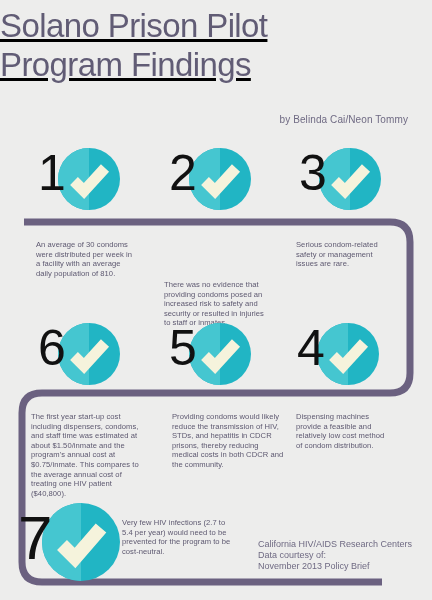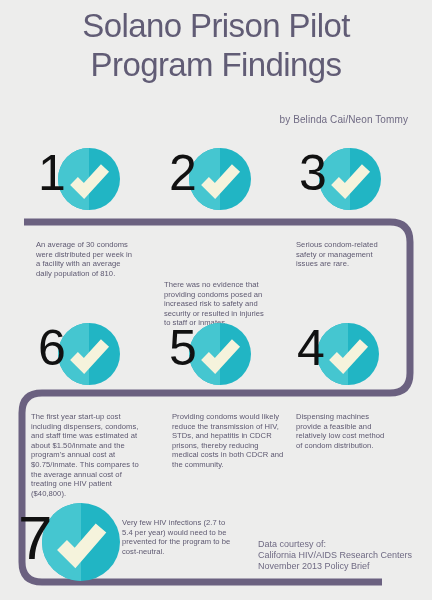--- a/index.html
+++ b/index.html
@@ -20,21 +20,21 @@
     height: 600px;
     background: #ededec;
   }
 
   
   .title-block {
     position: absolute;
     left: 0;
     top: 6px;
     width: 432px;
-    text-align: center;
+    text-decoration: underline;
   }
   .title-line {
     font-size: 33px;
     line-height: 39px;
     color: #615c75;
     letter-spacing: -0.6px;
     font-weight: 400;
   }
   .byline {
     position: absolute;
@@ -195,18 +195,18 @@
   <div class="badge big" style="left:24px; top:503px;">
     <div class="circle"></div>
     <svg class="check" viewBox="0 0 78 78">
       <path d="M20 42 L33 55 L59 25" fill="none" stroke="#f5f3dc" stroke-width="14" stroke-linecap="butt" stroke-linejoin="miter"></path>
     </svg>
     <div class="numeral">7</div>
   </div>
   <div class="blurb" style="left:122px; top:518px; width:110px;">Very few HIV infections (2.7 to 5.4 per year) would need to be prevented for the program to be cost-neutral.</div>
 
   <div class="footer">
+    <div>California HIV/AIDS Research Centers</div>
     <div>Data courtesy of:</div>
-    <div>California HIV/AIDS Research Centers</div>
     <div>November 2013 Policy Brief</div>
   </div>
 
 </div>
 
 </body></html>

